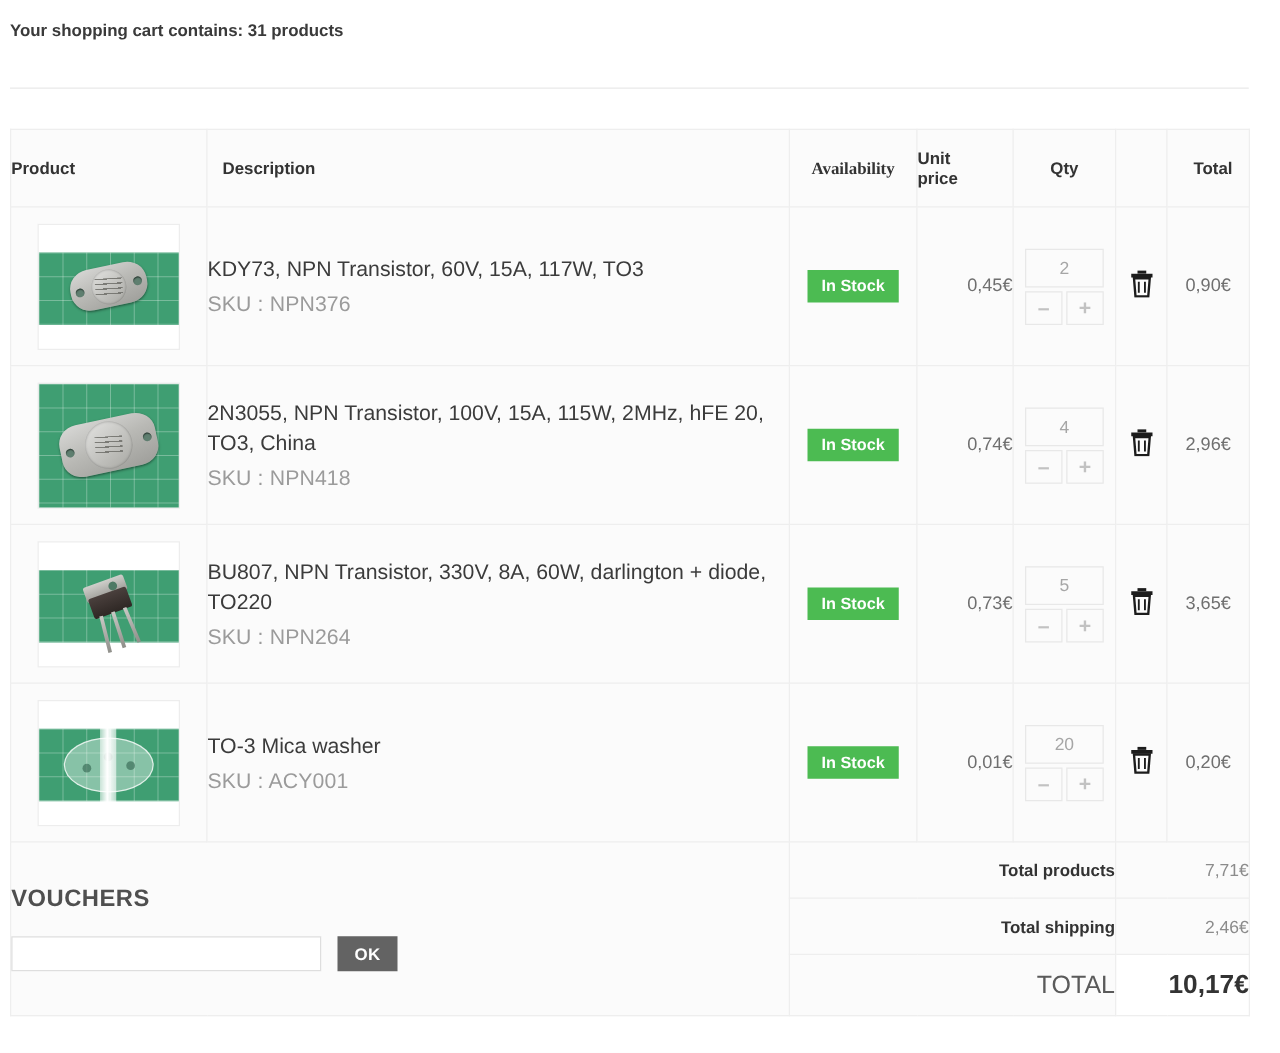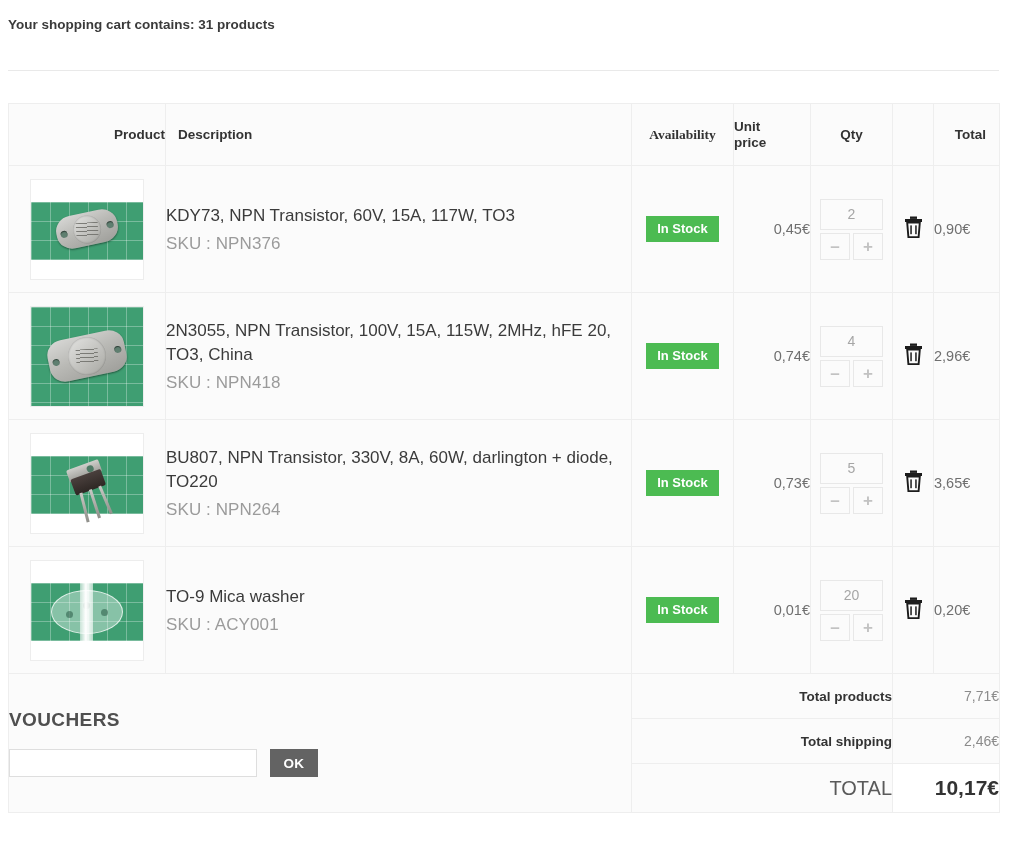--- a/index.html
+++ b/index.html
@@ -80,21 +80,21 @@
   col.c-total   { width: 66px;  }
 
   
   thead th {
     height: 62px;
     font-size: 13.5px;
     font-weight: bold;
     color: #333333;
     background: #fbfbfb;
   }
-  th.h-product { text-align: right; }
+  th.h-product { text-align: left; }
   th.h-desc    { text-align: left; padding-left: 12px; }
   th.h-avail   { text-align: center; font-family: Liberation Serif, serif; }
   th.h-unit    { text-align: left; line-height: 1.12; }
   th.h-qty     { text-align: center; }
   th.h-blank   { text-align: center; }
   th.h-total   { text-align: right; padding-right: 13px; }
 
   
   .prod-cell { text-align: center; height: 127px; }
   .thumb {
@@ -242,21 +242,21 @@
   }
 
   
   .unit-cell {
     text-align: right;
     padding-right: 9px;
     font-size: 14.5px;
     color: #6f6f6f;
   }
   .total-cell {
-    text-align: left;
+    text-align: center;
     padding-right: 10px;
     font-size: 14.5px;
     color: #6f6f6f;
   }
 
   
   .qty-cell { text-align: center; }
   .stepper { display: inline-block; width: 63px; }
   .qty-input {
     display: block;
@@ -532,21 +532,21 @@
             <span class="mat"></span>
             <span class="mica">
               <span class="h h1"></span>
               <span class="h h2"></span>
               <span class="h h3"></span>
               <span class="glare"></span>
             </span>
           </span>
         </td>
         <td class="desc-cell">
-          <div class="desc-name">TO-9 Mica washer</div>
+          <div class="desc-name">TO-3 Mica washer</div>
           <div class="desc-sku">SKU : ACY001</div>
         </td>
         <td class="avail-cell">
           <span class="badge">In Stock</span>
         </td>
         <td class="unit-cell">0,01€</td>
         <td class="qty-cell">
           <span class="stepper">
             <input class="qty-input" type="text" value="20" style="">
             <span class="qty-btns">

